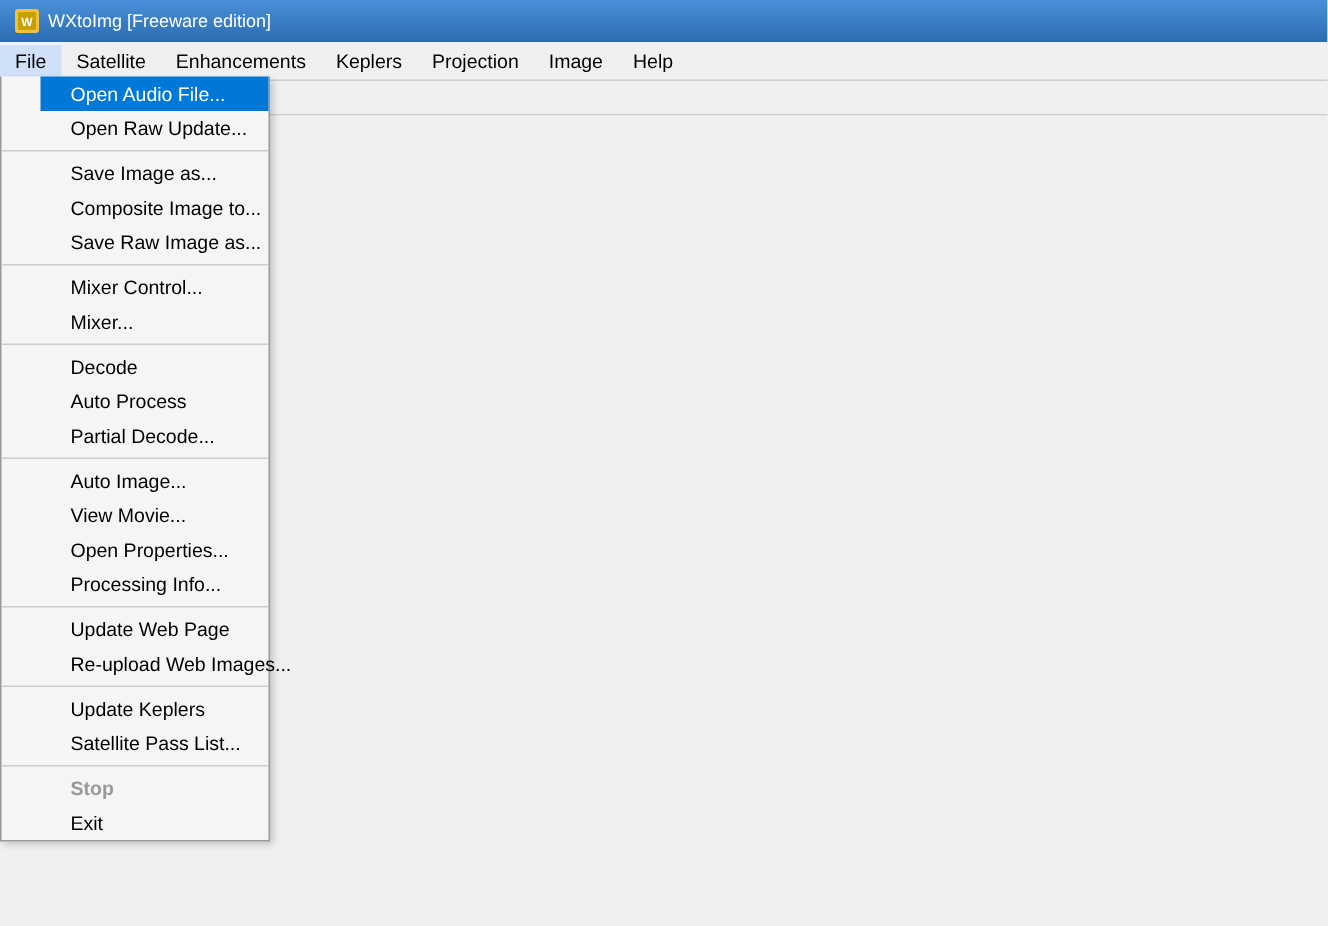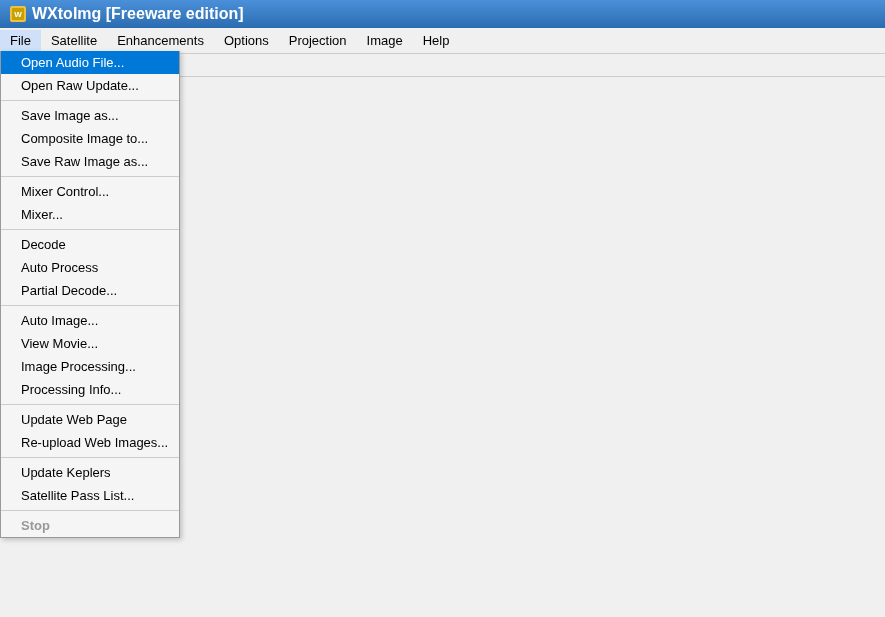--- a/index.html
+++ b/index.html
@@ -29,22 +29,22 @@
       width: 16px;
       height: 16px;
       background: #f0c040;
       border-radius: 2px;
       display: flex;
       align-items: center;
       justify-content: center;
       font-size: 10px;
     }
     .title-bar-text {
-      font-size: 16px;
-      font-weight: bold;
+      font-size: 12px;
+      font-weight: normal;
     }
     .menu-bar {
       background: #f0f0f0;
       display: flex;
       padding: 2px 0;
       border-bottom: 1px solid #ccc;
       position: relative;
       z-index: 100;
     }
     .menu-item {
@@ -75,20 +75,21 @@
       width: 180px;
       z-index: 200;
       box-shadow: 2px 2px 5px rgba(0,0,0,0.2);
     }
     .dropdown-item {
       padding: 4px 20px;
       cursor: pointer;
       font-size: 13px;
       color: #000;
       white-space: nowrap;
+      margin-left: 26px;
     }
     .dropdown-item.highlighted {
       background: #0078d7;
       color: white;
     }
     .dropdown-item.disabled {
       color: #999;
       cursor: default;
       font-weight: bold;
     }
@@ -134,35 +135,36 @@
       <div class="dropdown-separator"></div>
       <div class="dropdown-item">Mixer Control...</div>
       <div class="dropdown-item">Mixer...</div>
       <div class="dropdown-separator"></div>
       <div class="dropdown-item">Decode</div>
       <div class="dropdown-item">Auto Process</div>
       <div class="dropdown-item">Partial Decode...</div>
       <div class="dropdown-separator"></div>
       <div class="dropdown-item">Auto Image...</div>
       <div class="dropdown-item">View Movie...</div>
-      <div class="dropdown-item">Image Processing...</div>
+      <div class="dropdown-item">Open Properties...</div>
       <div class="dropdown-item">Processing Info...</div>
       <div class="dropdown-separator"></div>
       <div class="dropdown-item">Update Web Page</div>
       <div class="dropdown-item">Re-upload Web Images...</div>
       <div class="dropdown-separator"></div>
       <div class="dropdown-item">Update Keplers</div>
       <div class="dropdown-item">Satellite Pass List...</div>
       <div class="dropdown-separator"></div>
       <div class="dropdown-item disabled">Stop</div>
+      <div class="dropdown-item">Exit</div>
     </div>
   </div>
   <div class="menu-item">Satellite</div>
   <div class="menu-item">Enhancements</div>
-  <div class="menu-item">Options</div>
+  <div class="menu-item">Keplers</div>
   <div class="menu-item">Projection</div>
   <div class="menu-item">Image</div>
   <div class="menu-item">Help</div>
 </div>
 
 <div class="breadcrumb-bar">Images\ Saved Images</div>
 
 <div class="main-content"></div>
 
 </body></html>

